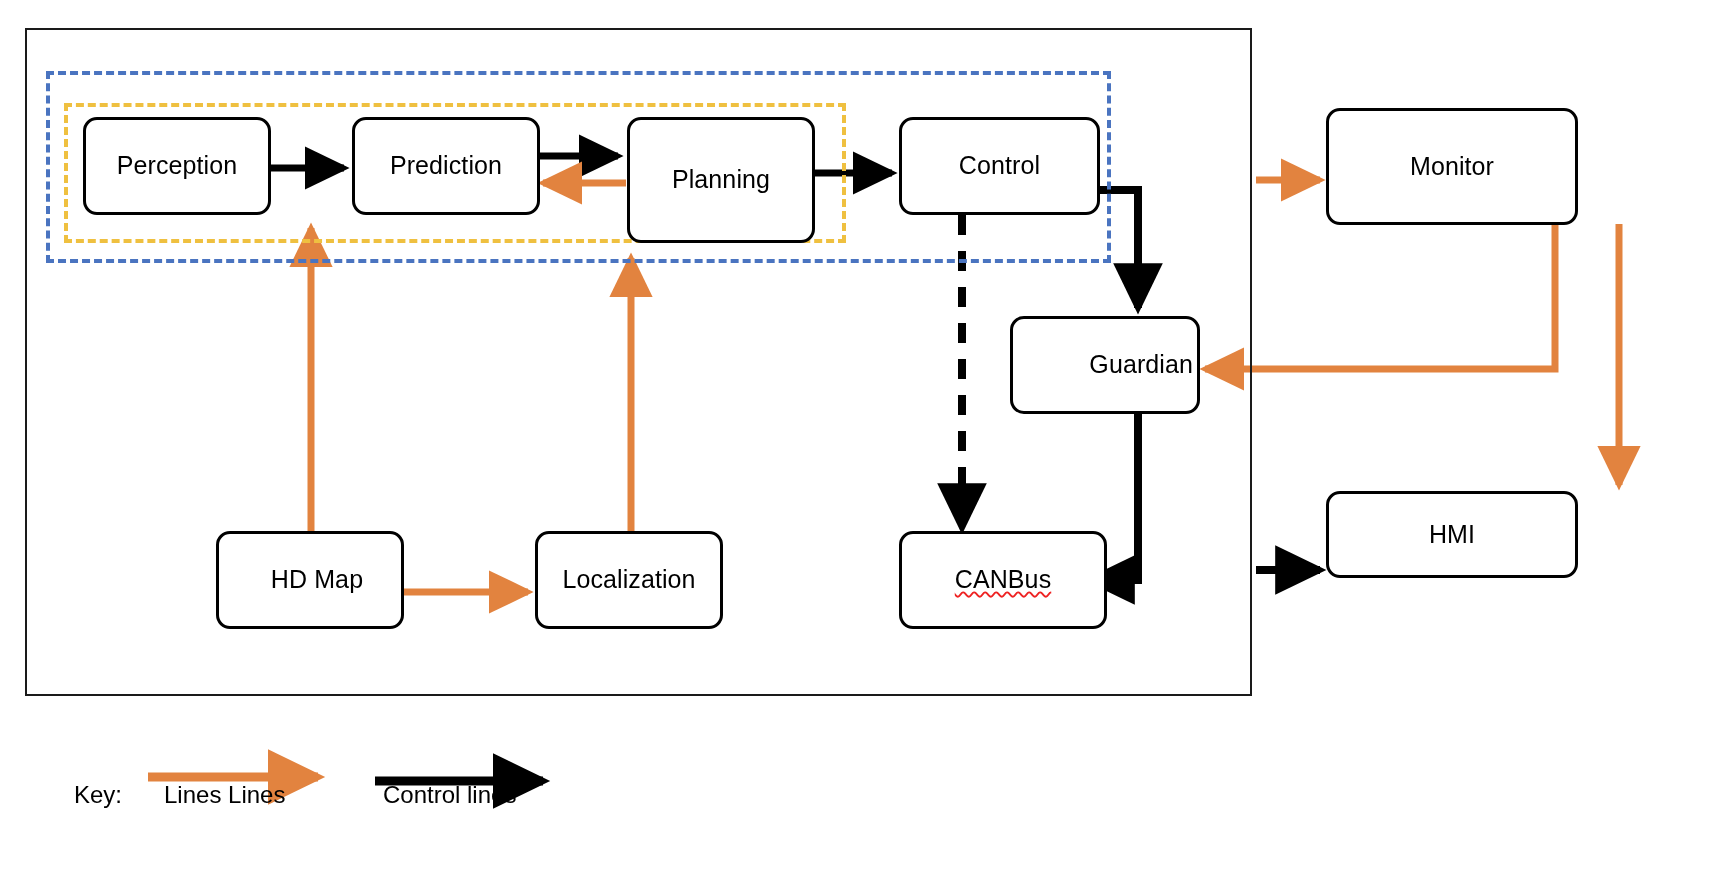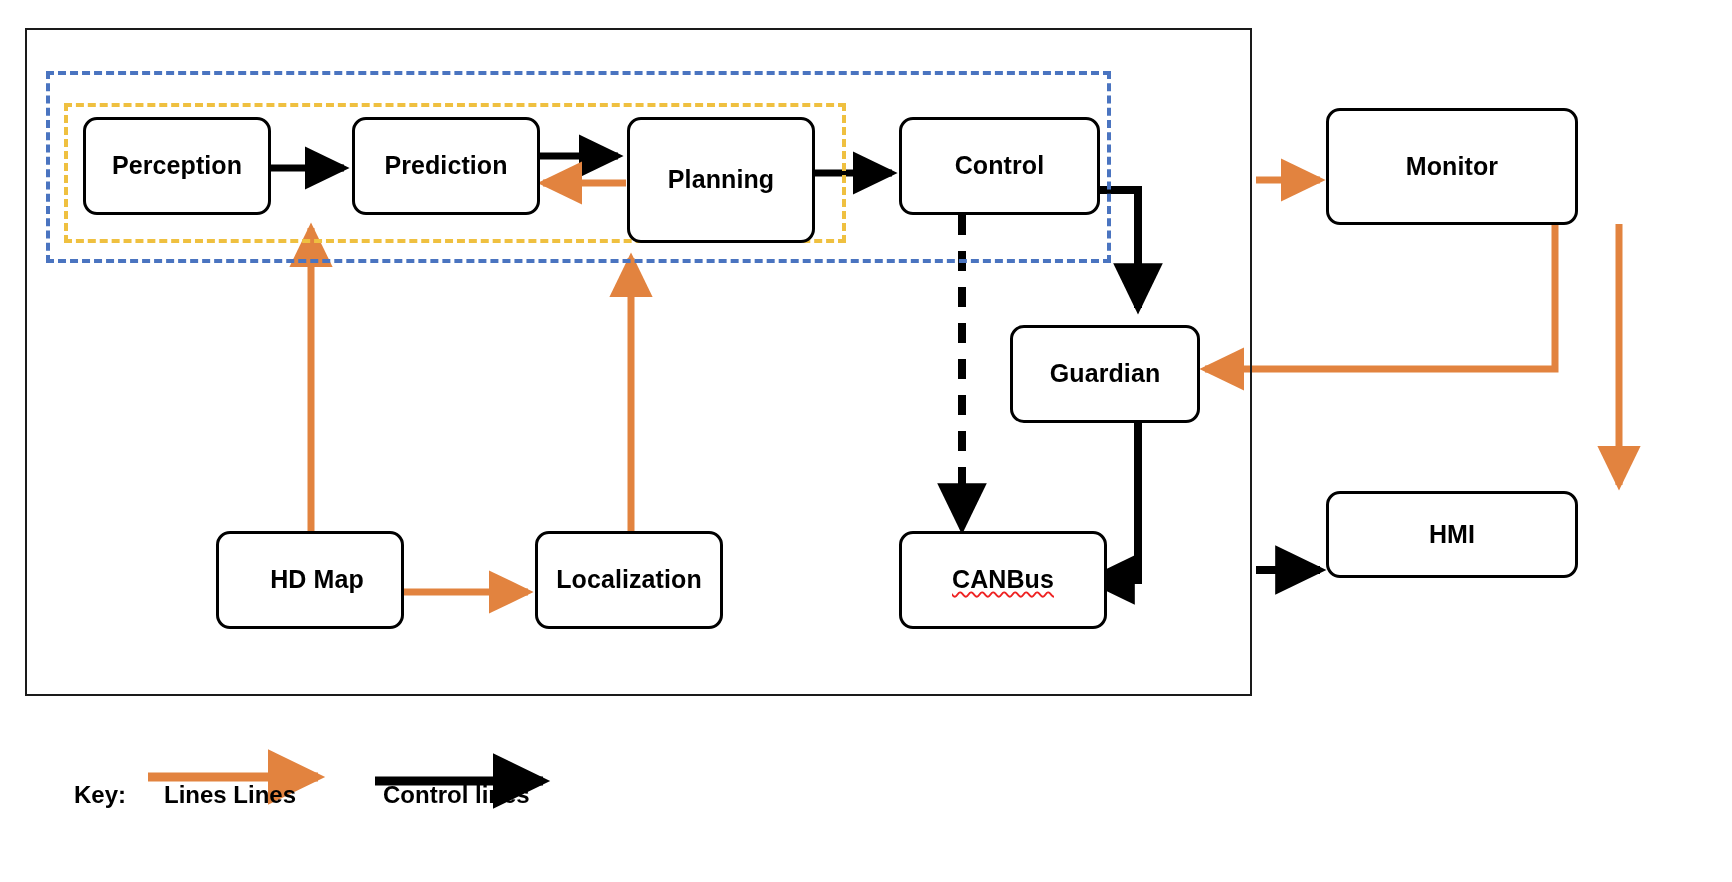--- a/index.html
+++ b/index.html
@@ -9,21 +9,20 @@
   }
   body {
     font-family: "Liberation Sans", sans-serif;
   }
   #stage {
     position: relative;
     width: 1732px;
     height: 882px;
     background: #ffffff;
     overflow: hidden;
-    font-weight: bold;
   }
   #wires {
     position: absolute;
     left: 0;
     top: 0;
     width: 1732px;
     height: 882px;
     pointer-events: none;
   }
   .node {
@@ -147,21 +146,21 @@
   </div>
 
   <div class="node" style="left:899px; top:117px; width:201px; height:98px;">
     <span class="label">Control</span>
   </div>
 
   <div class="node" style="left:1326px; top:108px; width:252px; height:117px;">
     <span class="label">Monitor</span>
   </div>
 
-  <div class="node" style="left:1010px; top:325px; width:190px; height:98px;">
+  <div class="node" style="left:1010px; top:316px; width:190px; height:98px;justify-content:flex-end;">
     <span class="label">Guardian</span>
   </div>
 
   <div class="node" style="left:1326px; top:491px; width:252px; height:87px;">
     <span class="label">HMI</span>
   </div>
 
   <div class="node" style="left:216px; top:531px; width:188px; height:98px;padding-left:14px;">
     <span class="label">HD Map</span>
   </div>

